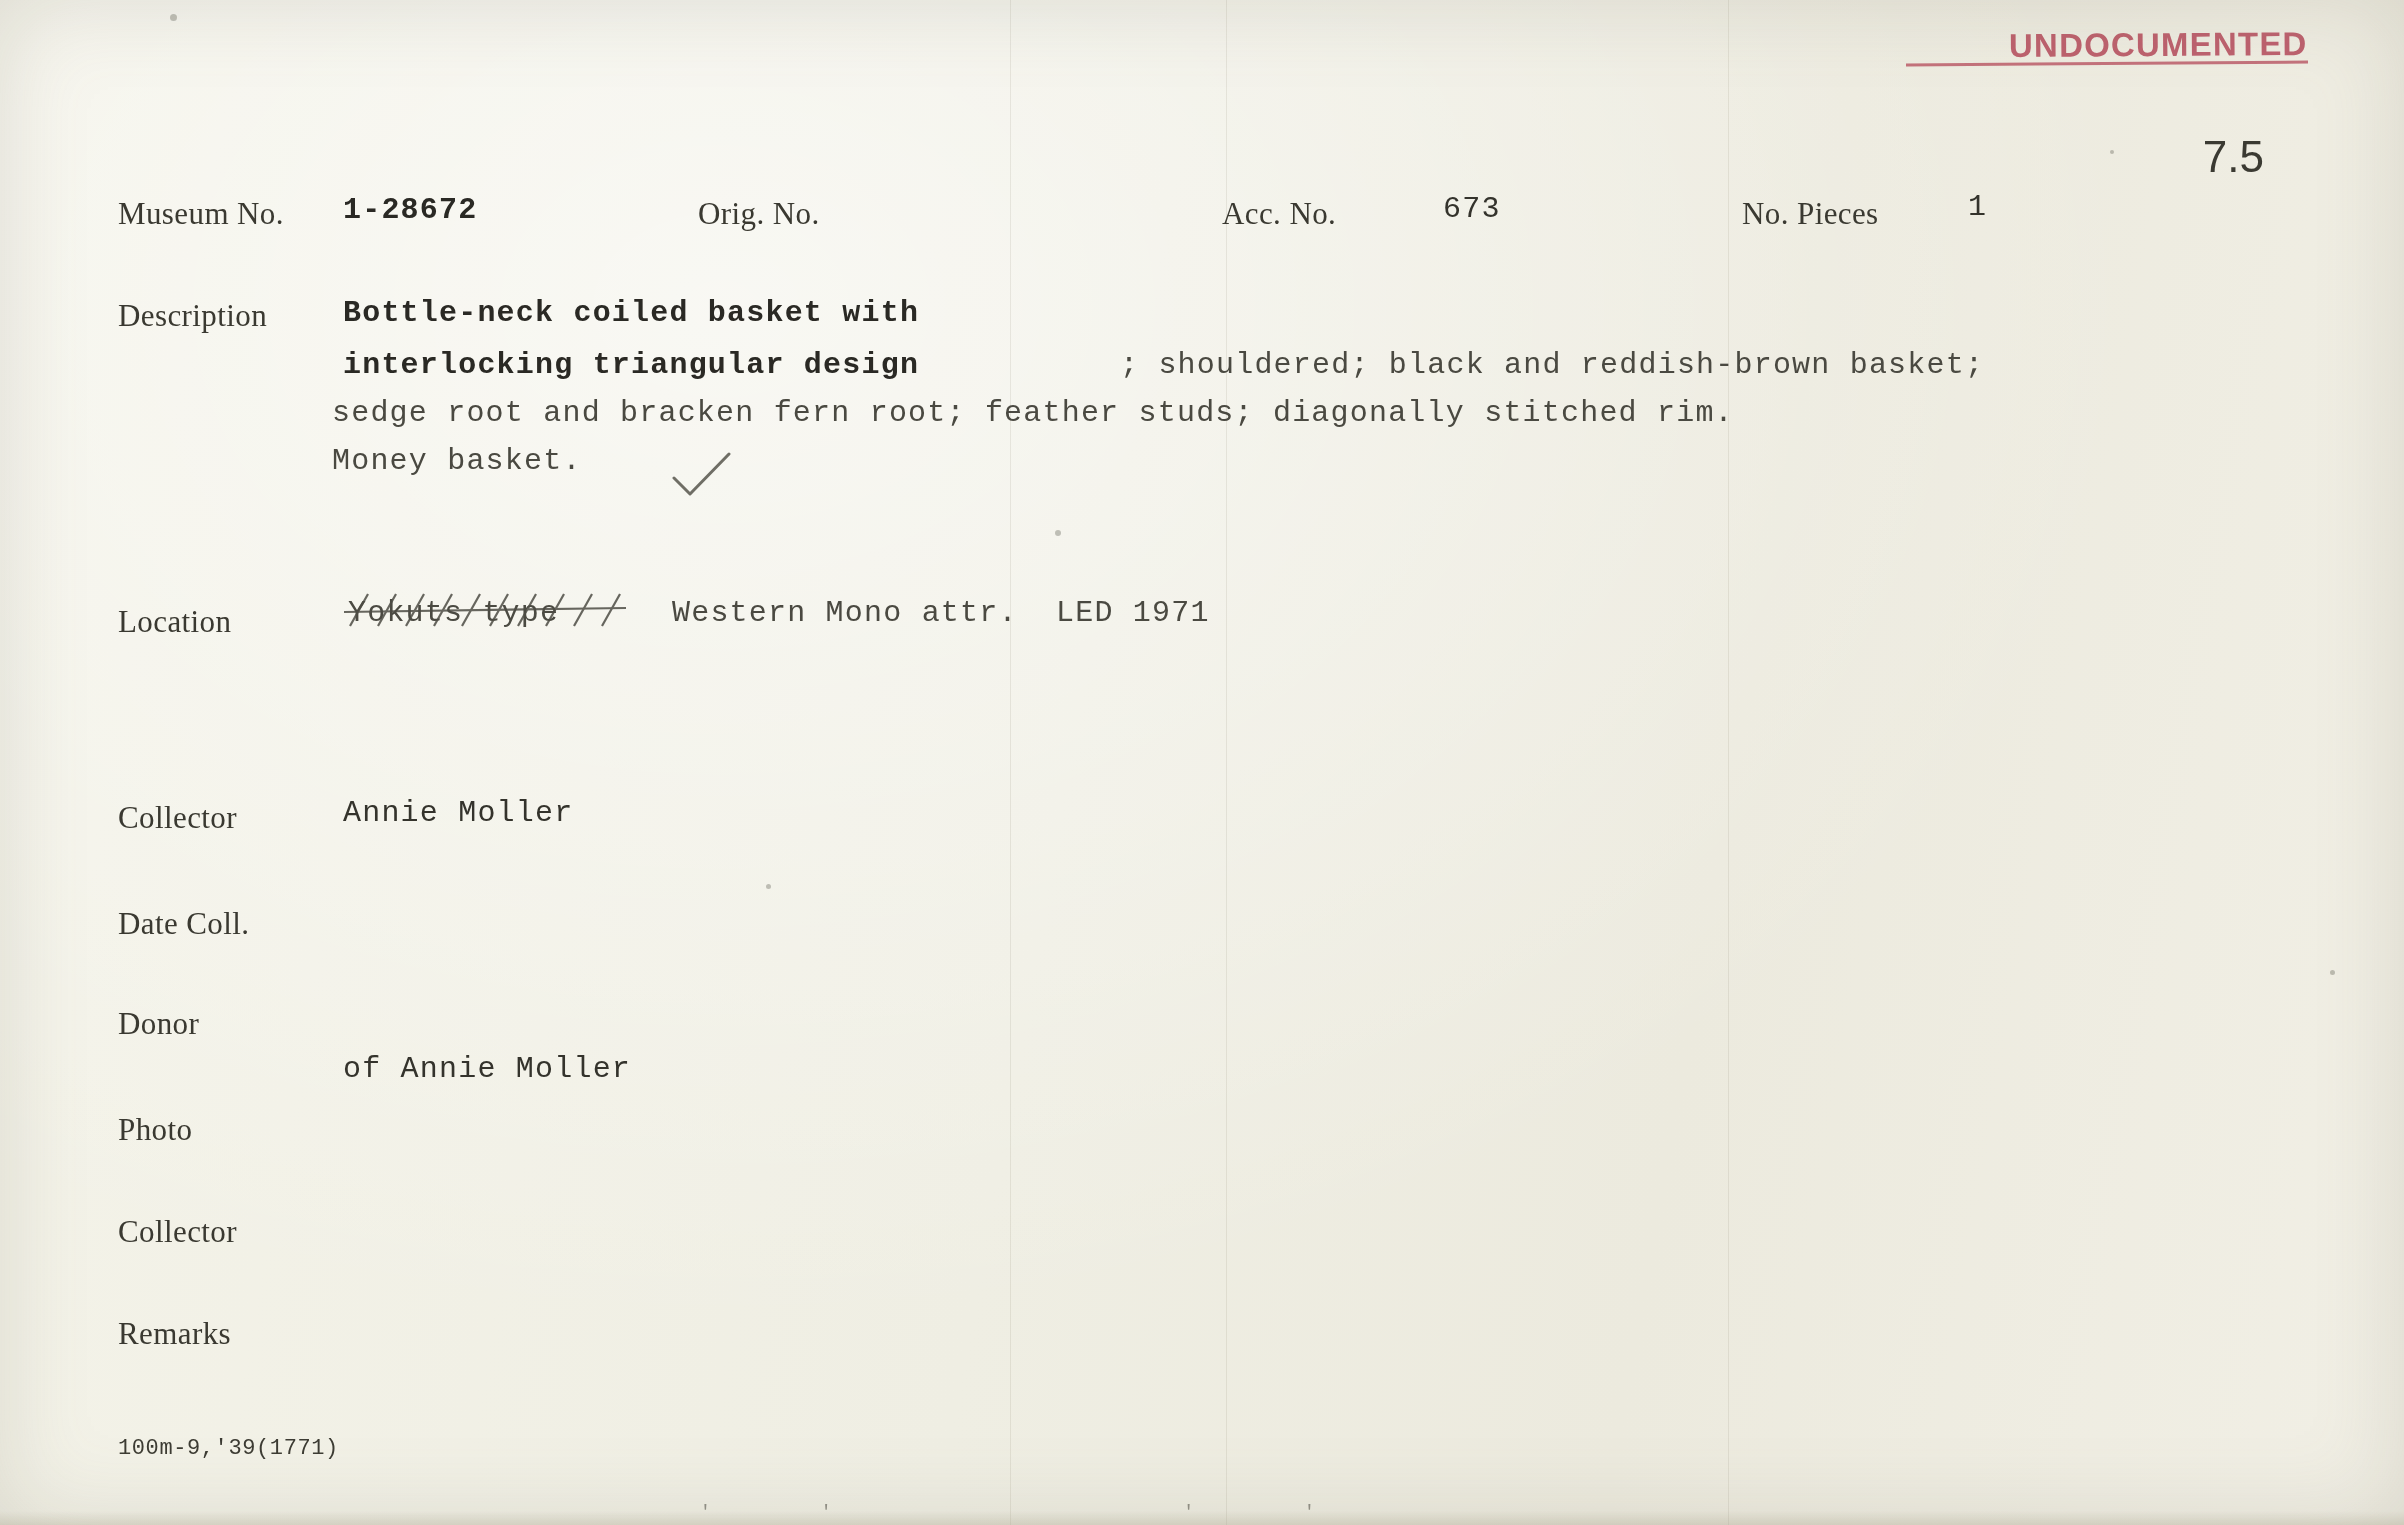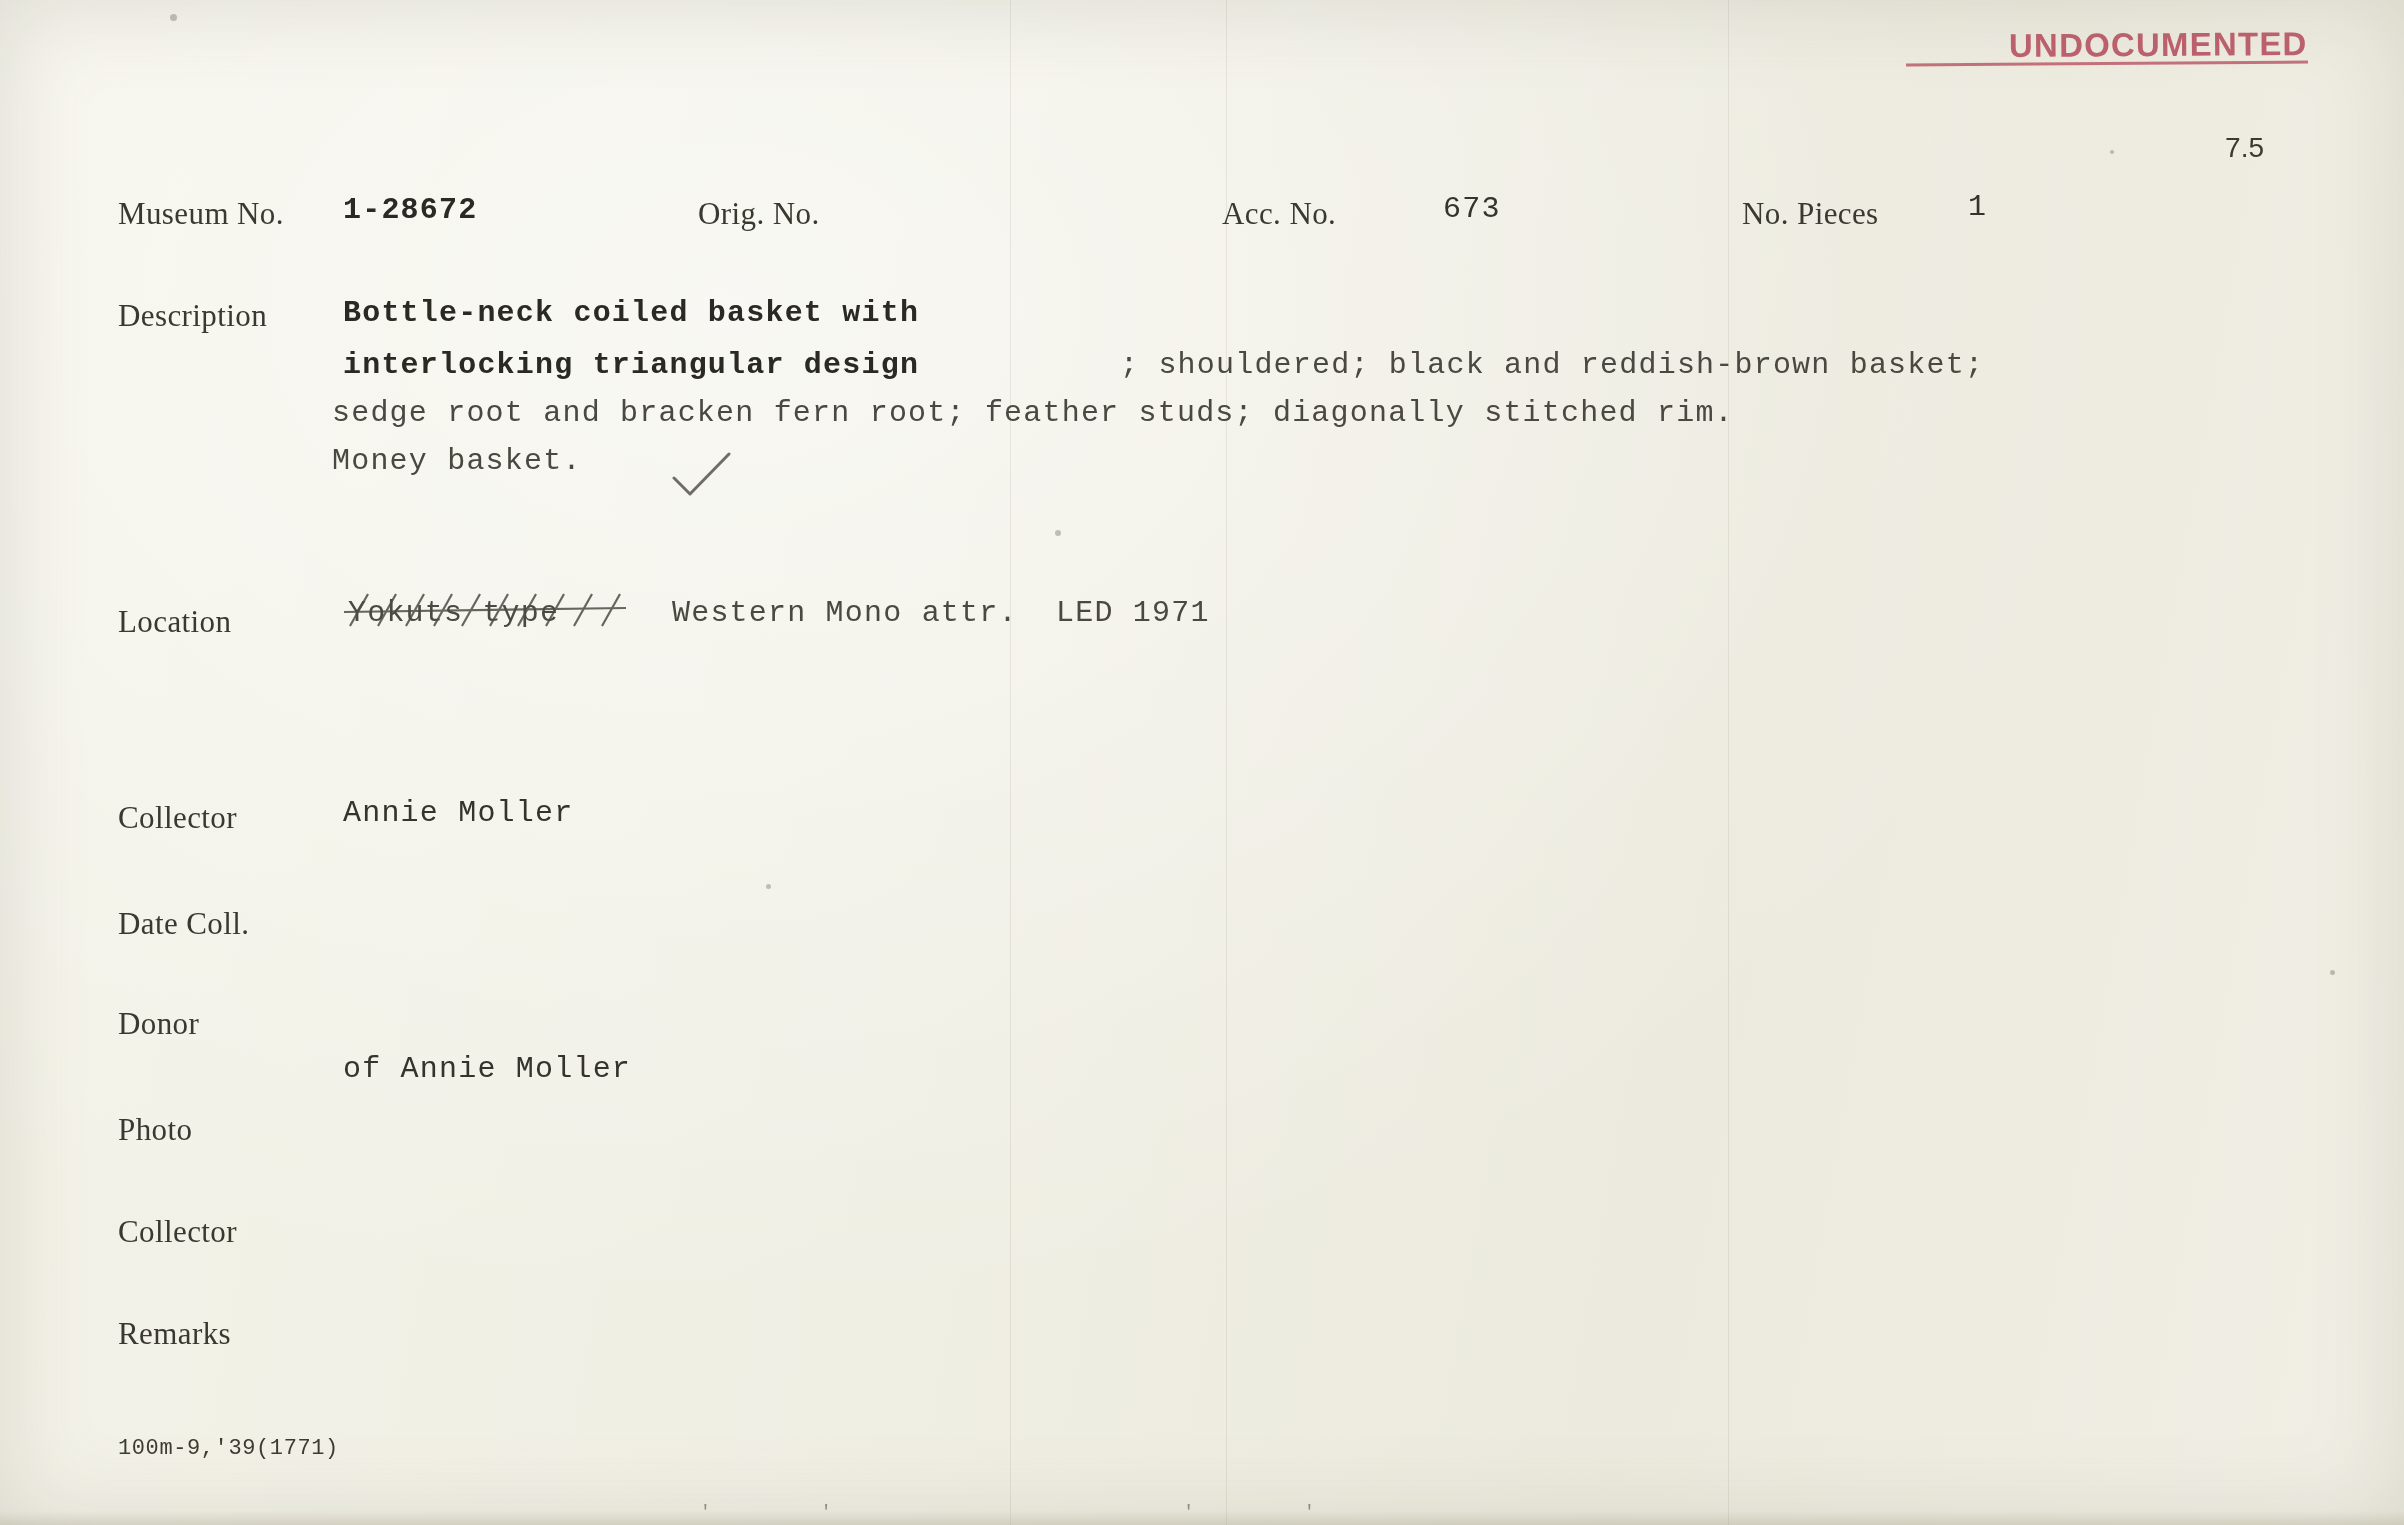--- a/index.html
+++ b/index.html
@@ -83,21 +83,21 @@
     height: 3px;
     background: #b5495a;
     opacity: 0.75;
     transform: rotate(-0.4deg);
   }
   #corner-num {
     position: absolute;
     right: 140px;
     top: 132px;
     font-family: "Liberation Sans", sans-serif;
-    font-size: 28px;
+    font-size: 44px;
     color: #3b3a32;
     white-space: pre;
   }
   #footer-code {
     position: absolute;
     left: 118px;
     top: 1436px;
     font-family: "Liberation Mono", monospace;
     font-size: 22px;
     letter-spacing: 0.6px;

